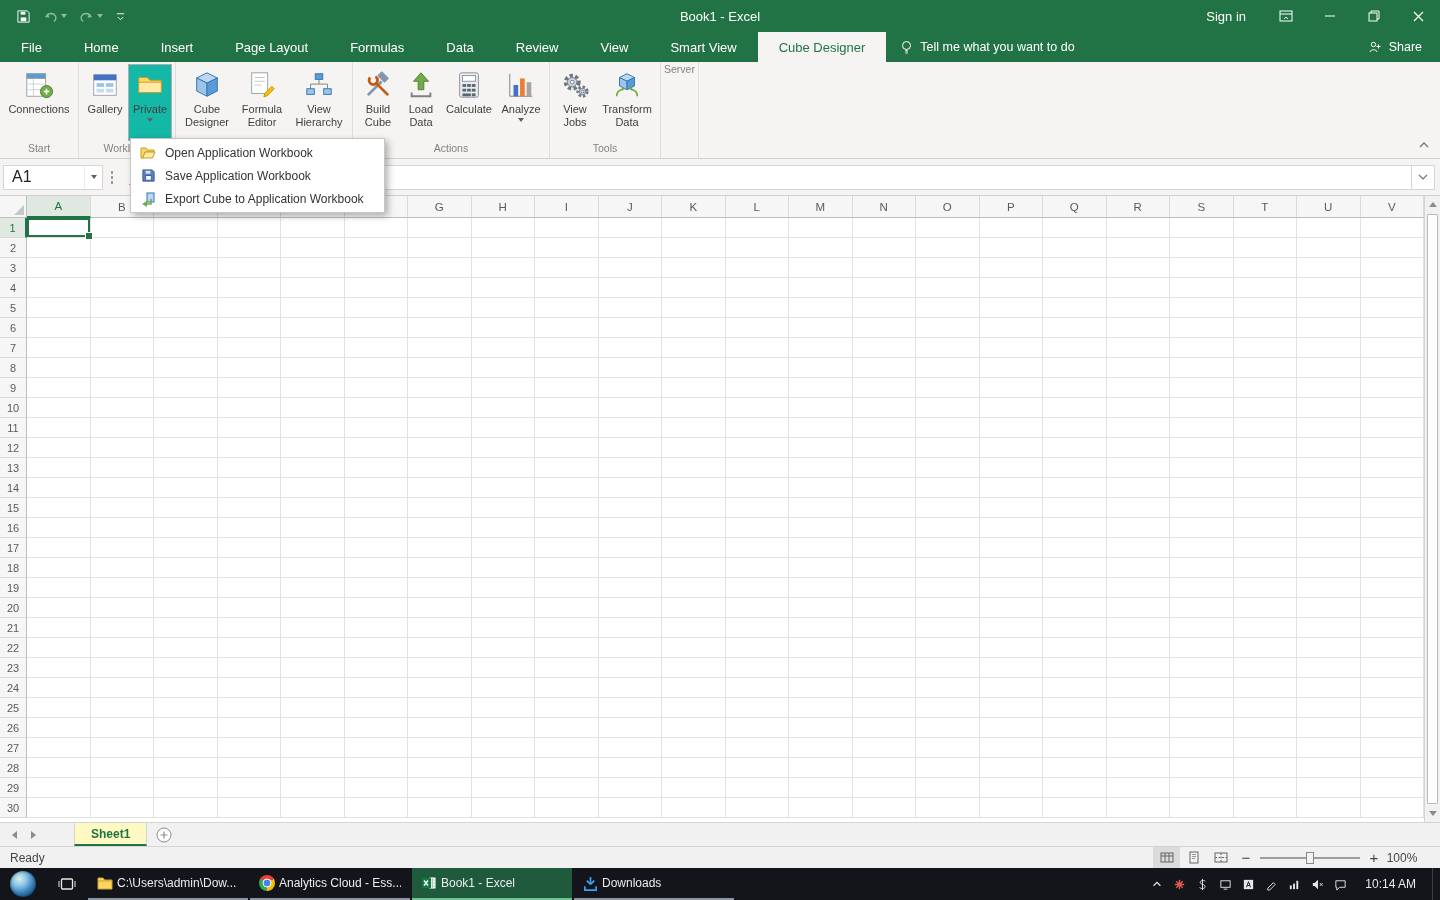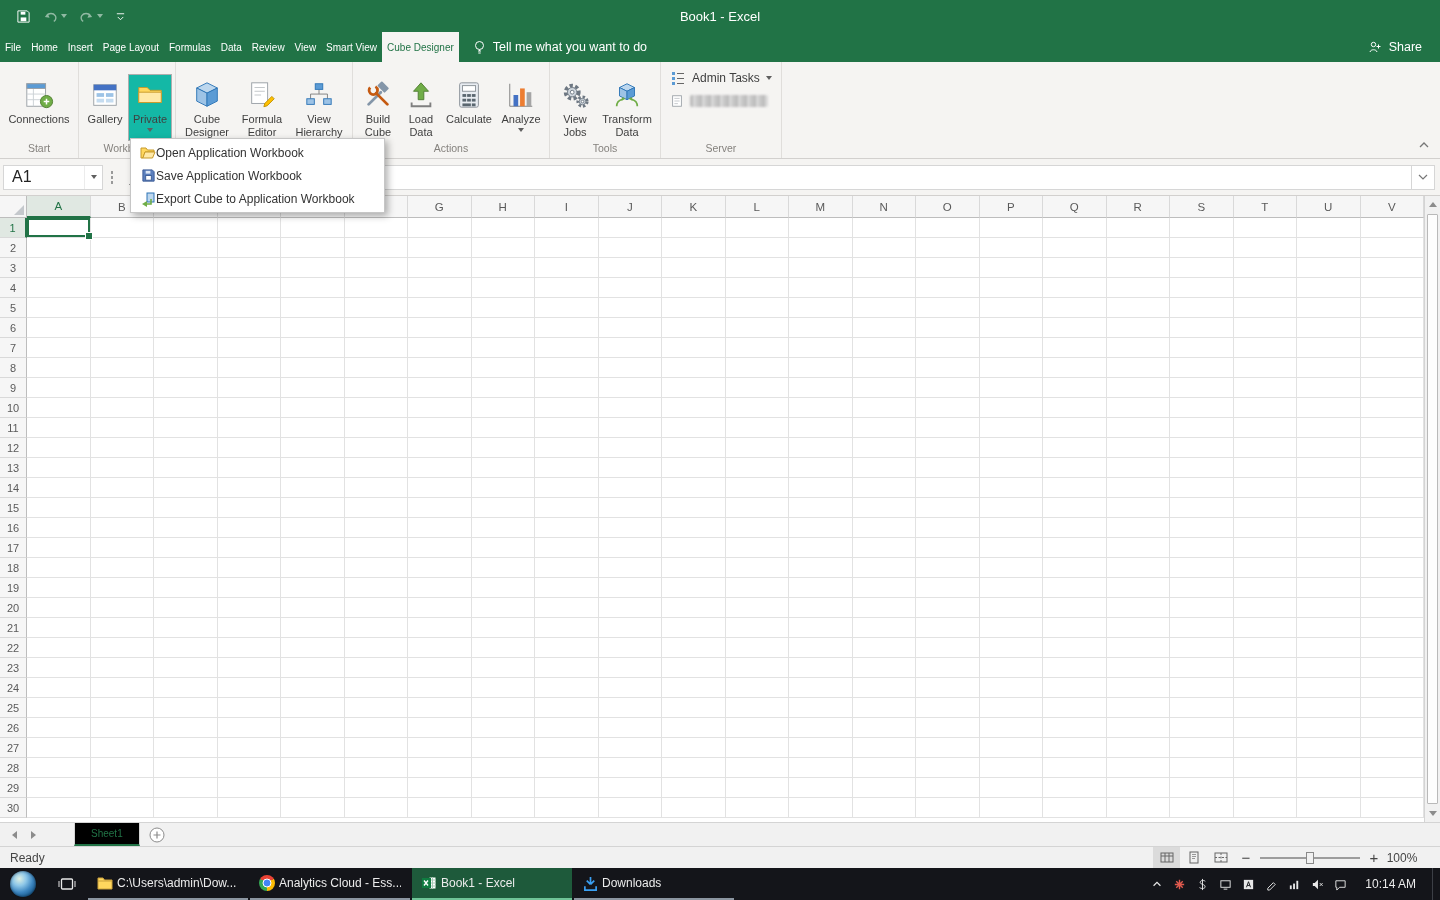--- a/index.html
+++ b/index.html
@@ -16,47 +16,47 @@
   .tri-down.white{border-top-color:#fff}
   .win-title{position:absolute;left:0;right:0;top:0;height:32px;display:flex;align-items:center;
     justify-content:center;font-size:13px;color:#fff;pointer-events:none}
   .tb-right{margin-left:auto;display:flex;align-items:stretch;height:100%}
   .signin{display:flex;align-items:center;padding:0 18px;font-size:13px}
   .wbtn{width:44px;display:flex;align-items:center;justify-content:center}
 
   
   .tabrow{position:absolute;left:0;top:32px;width:1440px;height:30px;background:#217346;
     display:flex;align-items:stretch;color:#fff}
-  .rtab{display:flex;align-items:center;padding:0 5px;font-size:10px}
+  .rtab{display:flex;align-items:center;padding:0 21px;font-size:13px}
   .rtab.active{background:#f5f4f2;color:#217346}
   .tellme{display:flex;align-items:center;gap:7px;padding:0 14px;font-size:12.5px}
   .share{margin-left:auto;display:flex;align-items:center;gap:7px;padding:0 18px;font-size:12.5px}
 
   
   .ribbon{position:absolute;left:0;top:62px;width:1440px;height:97px;background:#f5f4f2;
     border-bottom:1px solid #d2d0ce;display:flex;align-items:stretch}
   .rgroup{display:flex;flex-direction:column;border-right:1px solid #e0dedb;padding:0 3px}
-  .rgroup-body{flex:1;display:flex;align-items:stretch;padding-top:12px}
+  .rgroup-body{flex:1;display:flex;align-items:stretch;padding-top:2px}
   .rgroup-label{height:17px;text-align:center;font-size:10.5px;color:#85827e;line-height:14px}
   .rbtn{display:flex;flex-direction:column;align-items:center;padding-top:4px;border:1px solid transparent}
   .rbtn.pressed{background:#14b8a6;border-color:#aeaeae}
   .ric{height:32px;display:flex;align-items:center;justify-content:center}
   .rlbl{margin-top:2px;font-size:11px;line-height:13px;color:#3f3f3f;text-align:center}
   .rarr{margin-top:2px}
   .server-body{display:flex;flex-direction:column;padding:8px 6px 0;gap:8px}
   .srow{display:flex;align-items:center;gap:6px;font-size:12px;color:#3f3f3f}
   .blurbox{width:78px;height:12px;border-radius:2px;
     background:repeating-linear-gradient(90deg,#bdbdbd 0 3px,#d7d7d7 3px 6px,#c8c8c8 6px 9px);
     filter:blur(.8px)}
   .collapse-ribbon{position:absolute;right:10px;bottom:5px}
 
   
   .pmenu{position:absolute;left:130px;top:138px;width:255px;background:#fff;border:1px solid #c6c6c6;
     box-shadow:3px 3px 7px rgba(0,0,0,.3);z-index:100;padding:2px 0}
-  .pmenu-item{display:flex;align-items:center;height:23px;padding:0 9px;font-size:12px;color:#333}
+  .pmenu-item{display:flex;align-items:center;gap:9px;height:23px;padding:0 9px;font-size:12px;color:#333}
   .mic{width:16px;height:16px;display:flex;align-items:center;justify-content:center;flex:none}
 
   
   .fbar{position:absolute;left:0;top:159px;width:1440px;height:37px;background:#f5f4f2;
     border-bottom:1px solid #d2d0ce;display:flex;align-items:center;padding:0 3px}
   .namebox{width:100px;height:25px;background:#fff;border:1px solid #d6d6d6;display:flex;align-items:center}
   .nb-text{flex:1;padding-left:8px;font-size:16px;color:#222}
   .nb-arrow{width:18px;height:100%;display:flex;align-items:center;justify-content:center;border-left:1px solid #ececec}
   .dotsv{width:4px;height:14px;margin:0 7px;background-image:radial-gradient(circle,#9a9a9a 1.2px,transparent 1.4px);
     background-size:4px 5px}
@@ -87,23 +87,23 @@
   .vthumb{flex:1;margin:1px 0;background:#fdfdfd;border:1px solid #b9b9b9;border-radius:1px}
   .tri-up-s{width:0;height:0;border-left:4px solid transparent;border-right:4px solid transparent;border-bottom:5px solid #8c8c8c}
   .tri-dn-s{width:0;height:0;border-left:4px solid transparent;border-right:4px solid transparent;border-top:5px solid #8c8c8c}
   .tri-lf-s{width:0;height:0;border-top:4px solid transparent;border-bottom:4px solid transparent;border-right:5px solid #8c8c8c}
   .tri-rt-s{width:0;height:0;border-top:4px solid transparent;border-bottom:4px solid transparent;border-left:5px solid #8c8c8c}
 
   
   .sheetbar{position:absolute;left:0;top:822px;width:1440px;height:24px;background:#f1f1f1;border-top:1px solid #d4d4d4;
     display:flex;align-items:stretch}
   .snav{display:flex;align-items:center;gap:14px;padding:0 12px}
-  .stab{margin-left:26px;display:flex;align-items:center;padding:0 16px;background:#000000;
+  .stab{margin-left:26px;display:flex;align-items:center;padding:0 16px;background:#fef9c3;
     border-left:1px solid #d4d4d4;border-right:1px solid #d4d4d4;border-bottom:2px solid #217346;
-    color:#217346;font-weight:400;font-size:10px}
+    color:#217346;font-weight:700;font-size:12px}
   .addsheet{width:34px;display:flex;align-items:center;justify-content:center}
 
   
   .statusbar{position:absolute;left:0;top:846px;width:1440px;height:22px;background:#f1f1f1;border-top:1px solid #d4d4d4;
     display:flex;align-items:center;font-size:12px;color:#454545}
   .st-ready{padding-left:10px}
   .st-right{margin-left:auto;display:flex;align-items:center;height:100%}
   .viewbtn{width:27px;height:100%;display:flex;align-items:center;justify-content:center}
   .viewbtn.active{background:#dbdbdb}
   .zbtn{width:24px;height:100%;display:flex;align-items:center;justify-content:center;font-size:15px;color:#454545}
@@ -161,20 +161,46 @@
       <span class="tri-down white"></span>
     </div>
     <div class="qbtn">
       <svg width="11" height="11" viewBox="0 0 12 12">
           <path d="M2 3h8" stroke="#fff"></path>
           <path d="M3 6.5l3 3 3-3" fill="none" stroke="#fff"></path>
         </svg>
     </div>
   </div>
   <div class="win-title">Book1  -  Excel</div>
+  <div class="tb-right">
+    <div class="signin">Sign in</div>
+    <div class="wbtn">
+      <svg width="16" height="16" viewBox="0 0 16 16">
+          <rect x="2" y="3" width="12" height="10" fill="none" stroke="#fff"></rect>
+          <path d="M2 6h12" stroke="#fff"></path>
+          <path d="M6 11l2-2 2 2" fill="none" stroke="#fff"></path>
+        </svg>
+    </div>
+    <div class="wbtn">
+      <svg width="10" height="10" viewBox="0 0 10 10">
+          <path d="M0 5h10" stroke="#fff"></path>
+        </svg>
+    </div>
+    <div class="wbtn">
+      <svg width="12" height="12" viewBox="0 0 12 12">
+          <rect x="1" y="3" width="8" height="8" fill="none" stroke="#fff"></rect>
+          <path d="M3 3V1h8v8H9" fill="none" stroke="#fff"></path>
+        </svg>
+    </div>
+    <div class="wbtn">
+      <svg width="11" height="11" viewBox="0 0 11 11">
+          <path d="M1 1l9 9M10 1l-9 9" stroke="#fff" stroke-width="1.2"></path>
+        </svg>
+    </div>
+  </div>
 </div>
 
 <div class="tabrow">
   <div class="rtab">File</div>
   <div class="rtab">Home</div>
   <div class="rtab">Insert</div>
   <div class="rtab">Page Layout</div>
   <div class="rtab">Formulas</div>
   <div class="rtab">Data</div>
   <div class="rtab">Review</div>
@@ -368,41 +394,20 @@
               <path d="M21 18l-3.5 2 4.5 2.5z" fill="#70ad47"></path>
             </svg>
         </div>
         <div class="rlbl">Transform Data</div>
       </div>
     </div>
     <div class="rgroup-label">Tools</div>
   </div>
 
   <div class="rgroup">
-    <div class="rgroup-body server-body">
-      <div class="srow">
-        <svg width="16" height="16" viewBox="0 0 16 16">
-            <rect x="2" y="2" width="3" height="3" fill="#5b9bd5"></rect>
-            <path d="M7 3.5h7" stroke="#666"></path>
-            <rect x="2" y="7" width="3" height="3" fill="#5b9bd5"></rect>
-            <path d="M7 8.5h7" stroke="#666"></path>
-            <rect x="2" y="12" width="3" height="3" fill="#5b9bd5"></rect>
-            <path d="M7 13.5h7" stroke="#666"></path>
-          </svg>
-        <span>Admin Tasks</span>
-        <span class="tri-down"></span>
-      </div>
-      <div class="srow">
-        <svg width="14" height="14" viewBox="0 0 16 16">
-            <rect x="3" y="2" width="10" height="12" fill="#fff" stroke="#9aa0a6"></rect>
-            <path d="M5 5h6M5 8h6M5 11h4" stroke="#c0c4c8"></path>
-          </svg>
-        <span class="blurbox"></span>
-      </div>
-    </div>
     <div class="rgroup-label">Server</div>
   </div>
 
   <div class="collapse-ribbon">
     <svg width="12" height="8" viewBox="0 0 12 8">
         <path d="M2 6l4-4 4 4" fill="none" stroke="#777" stroke-width="1.3"></path>
       </svg>
   </div>
 </div>
 

